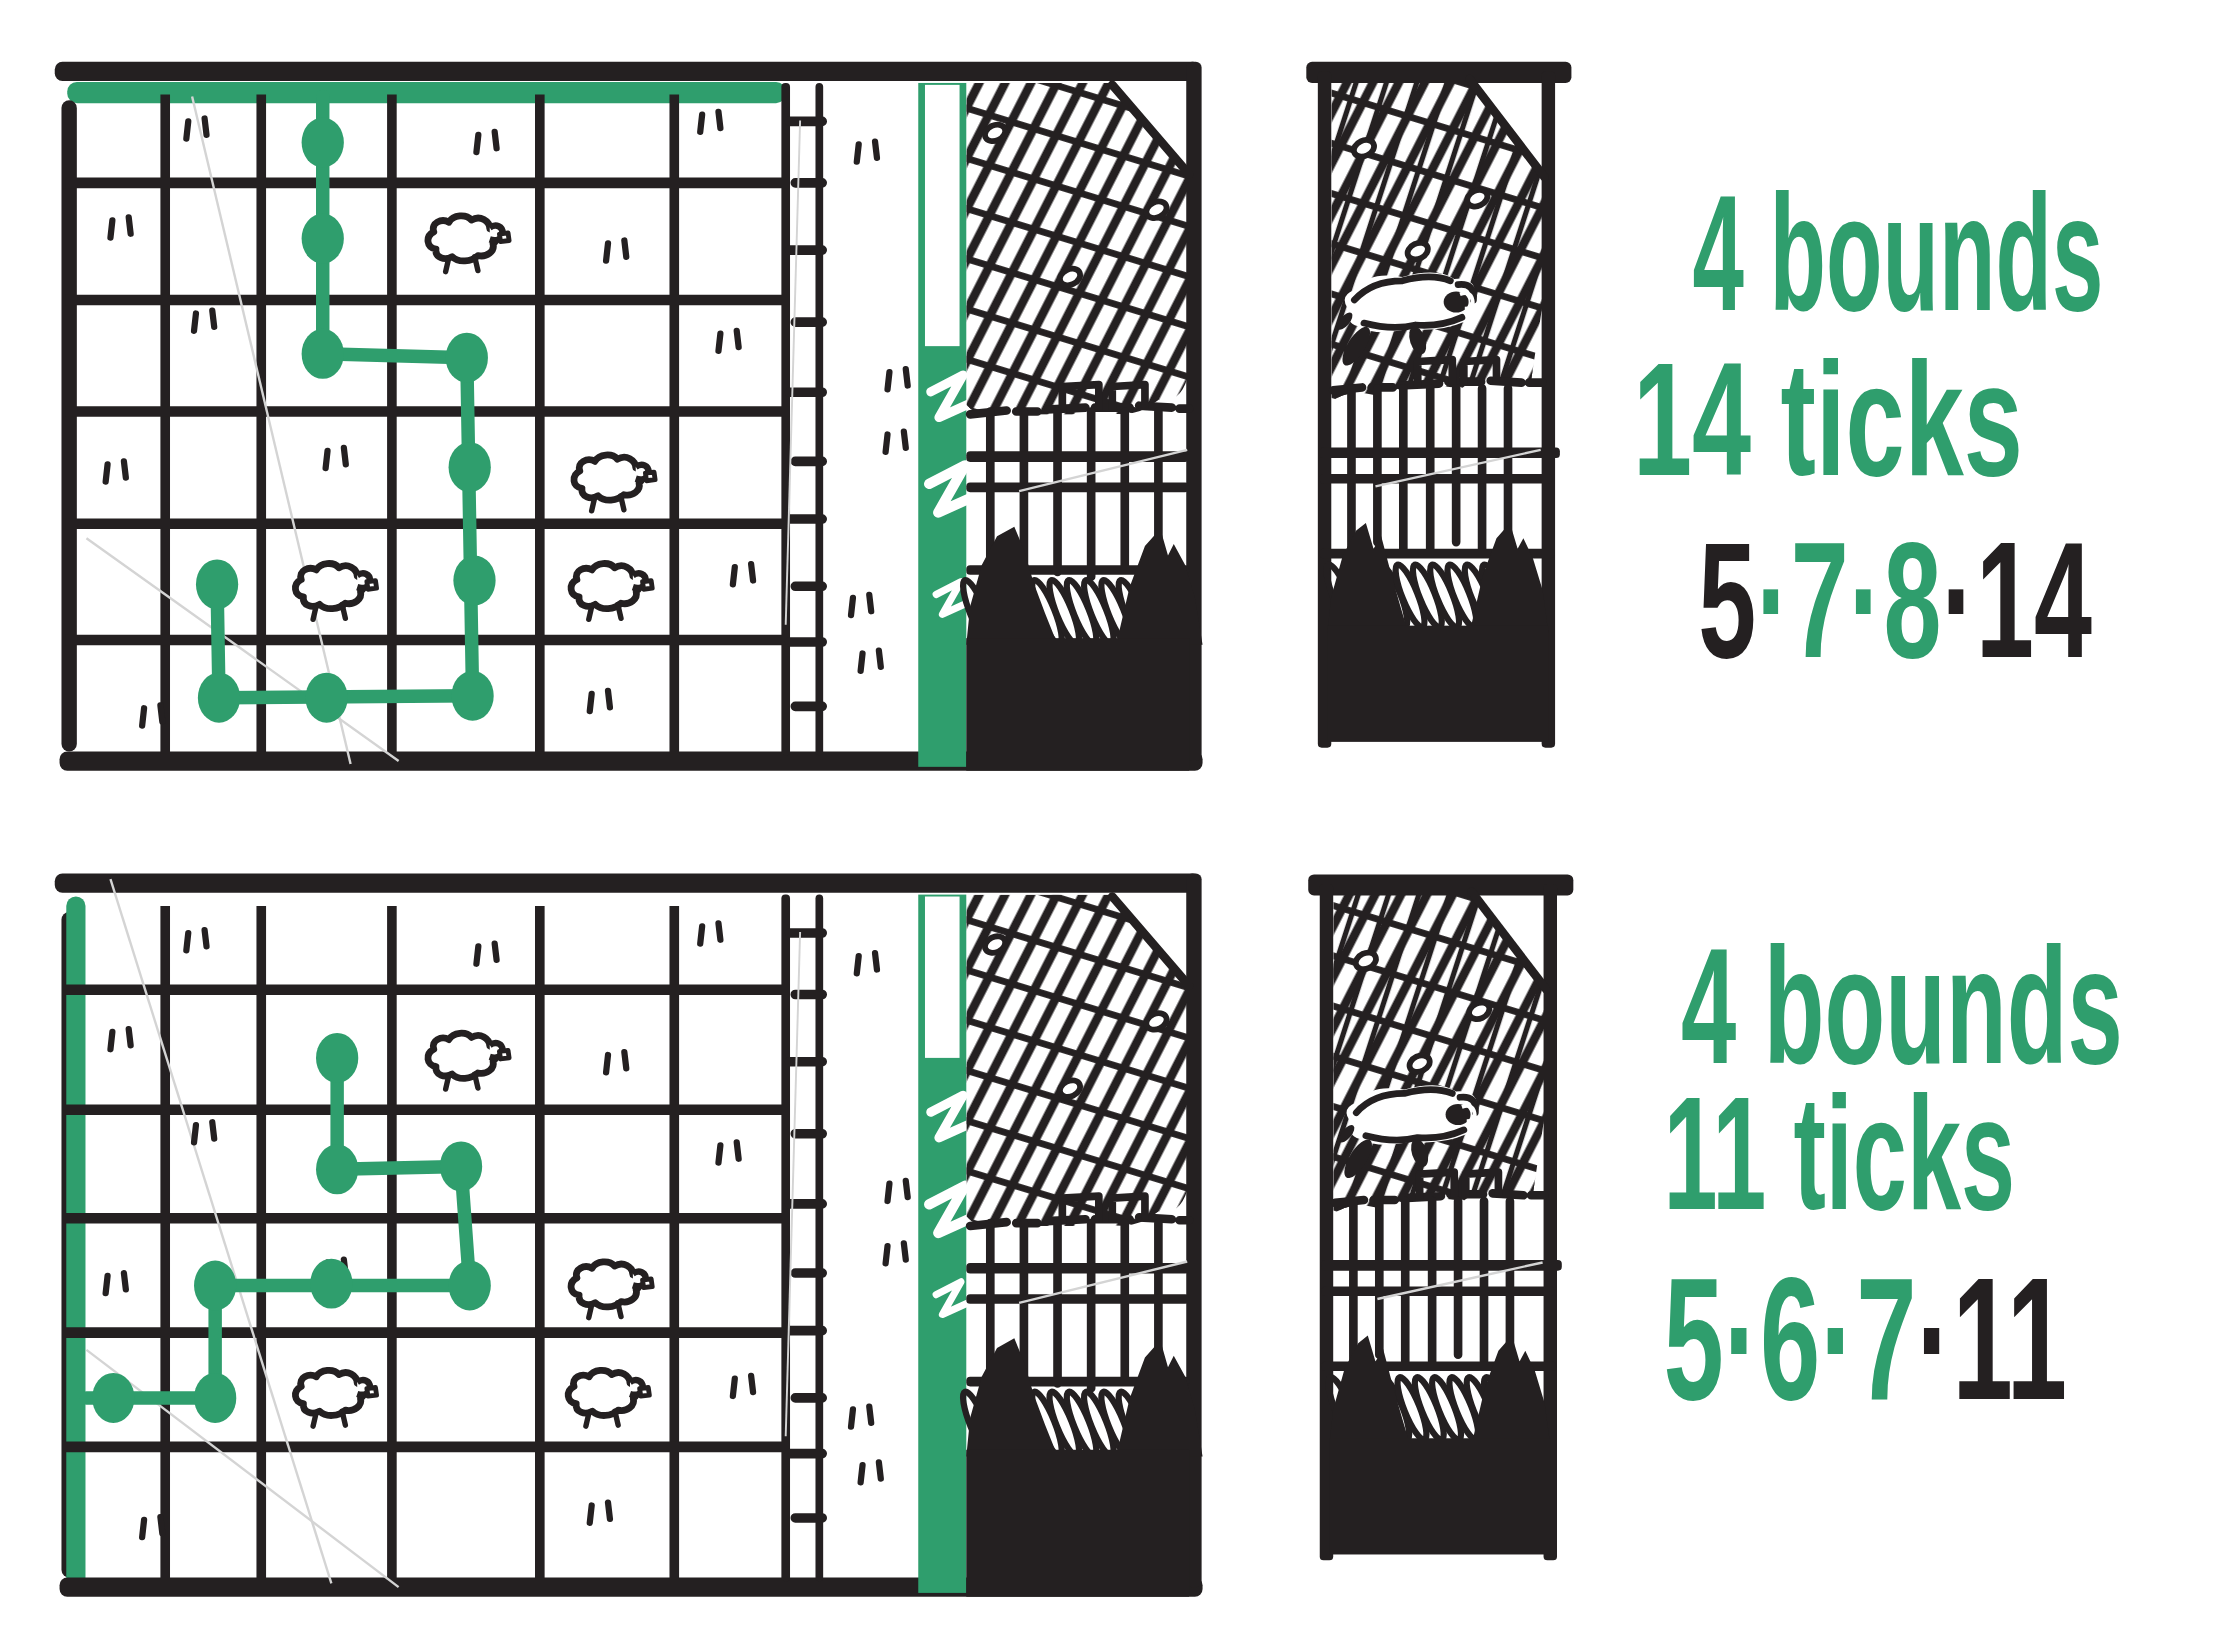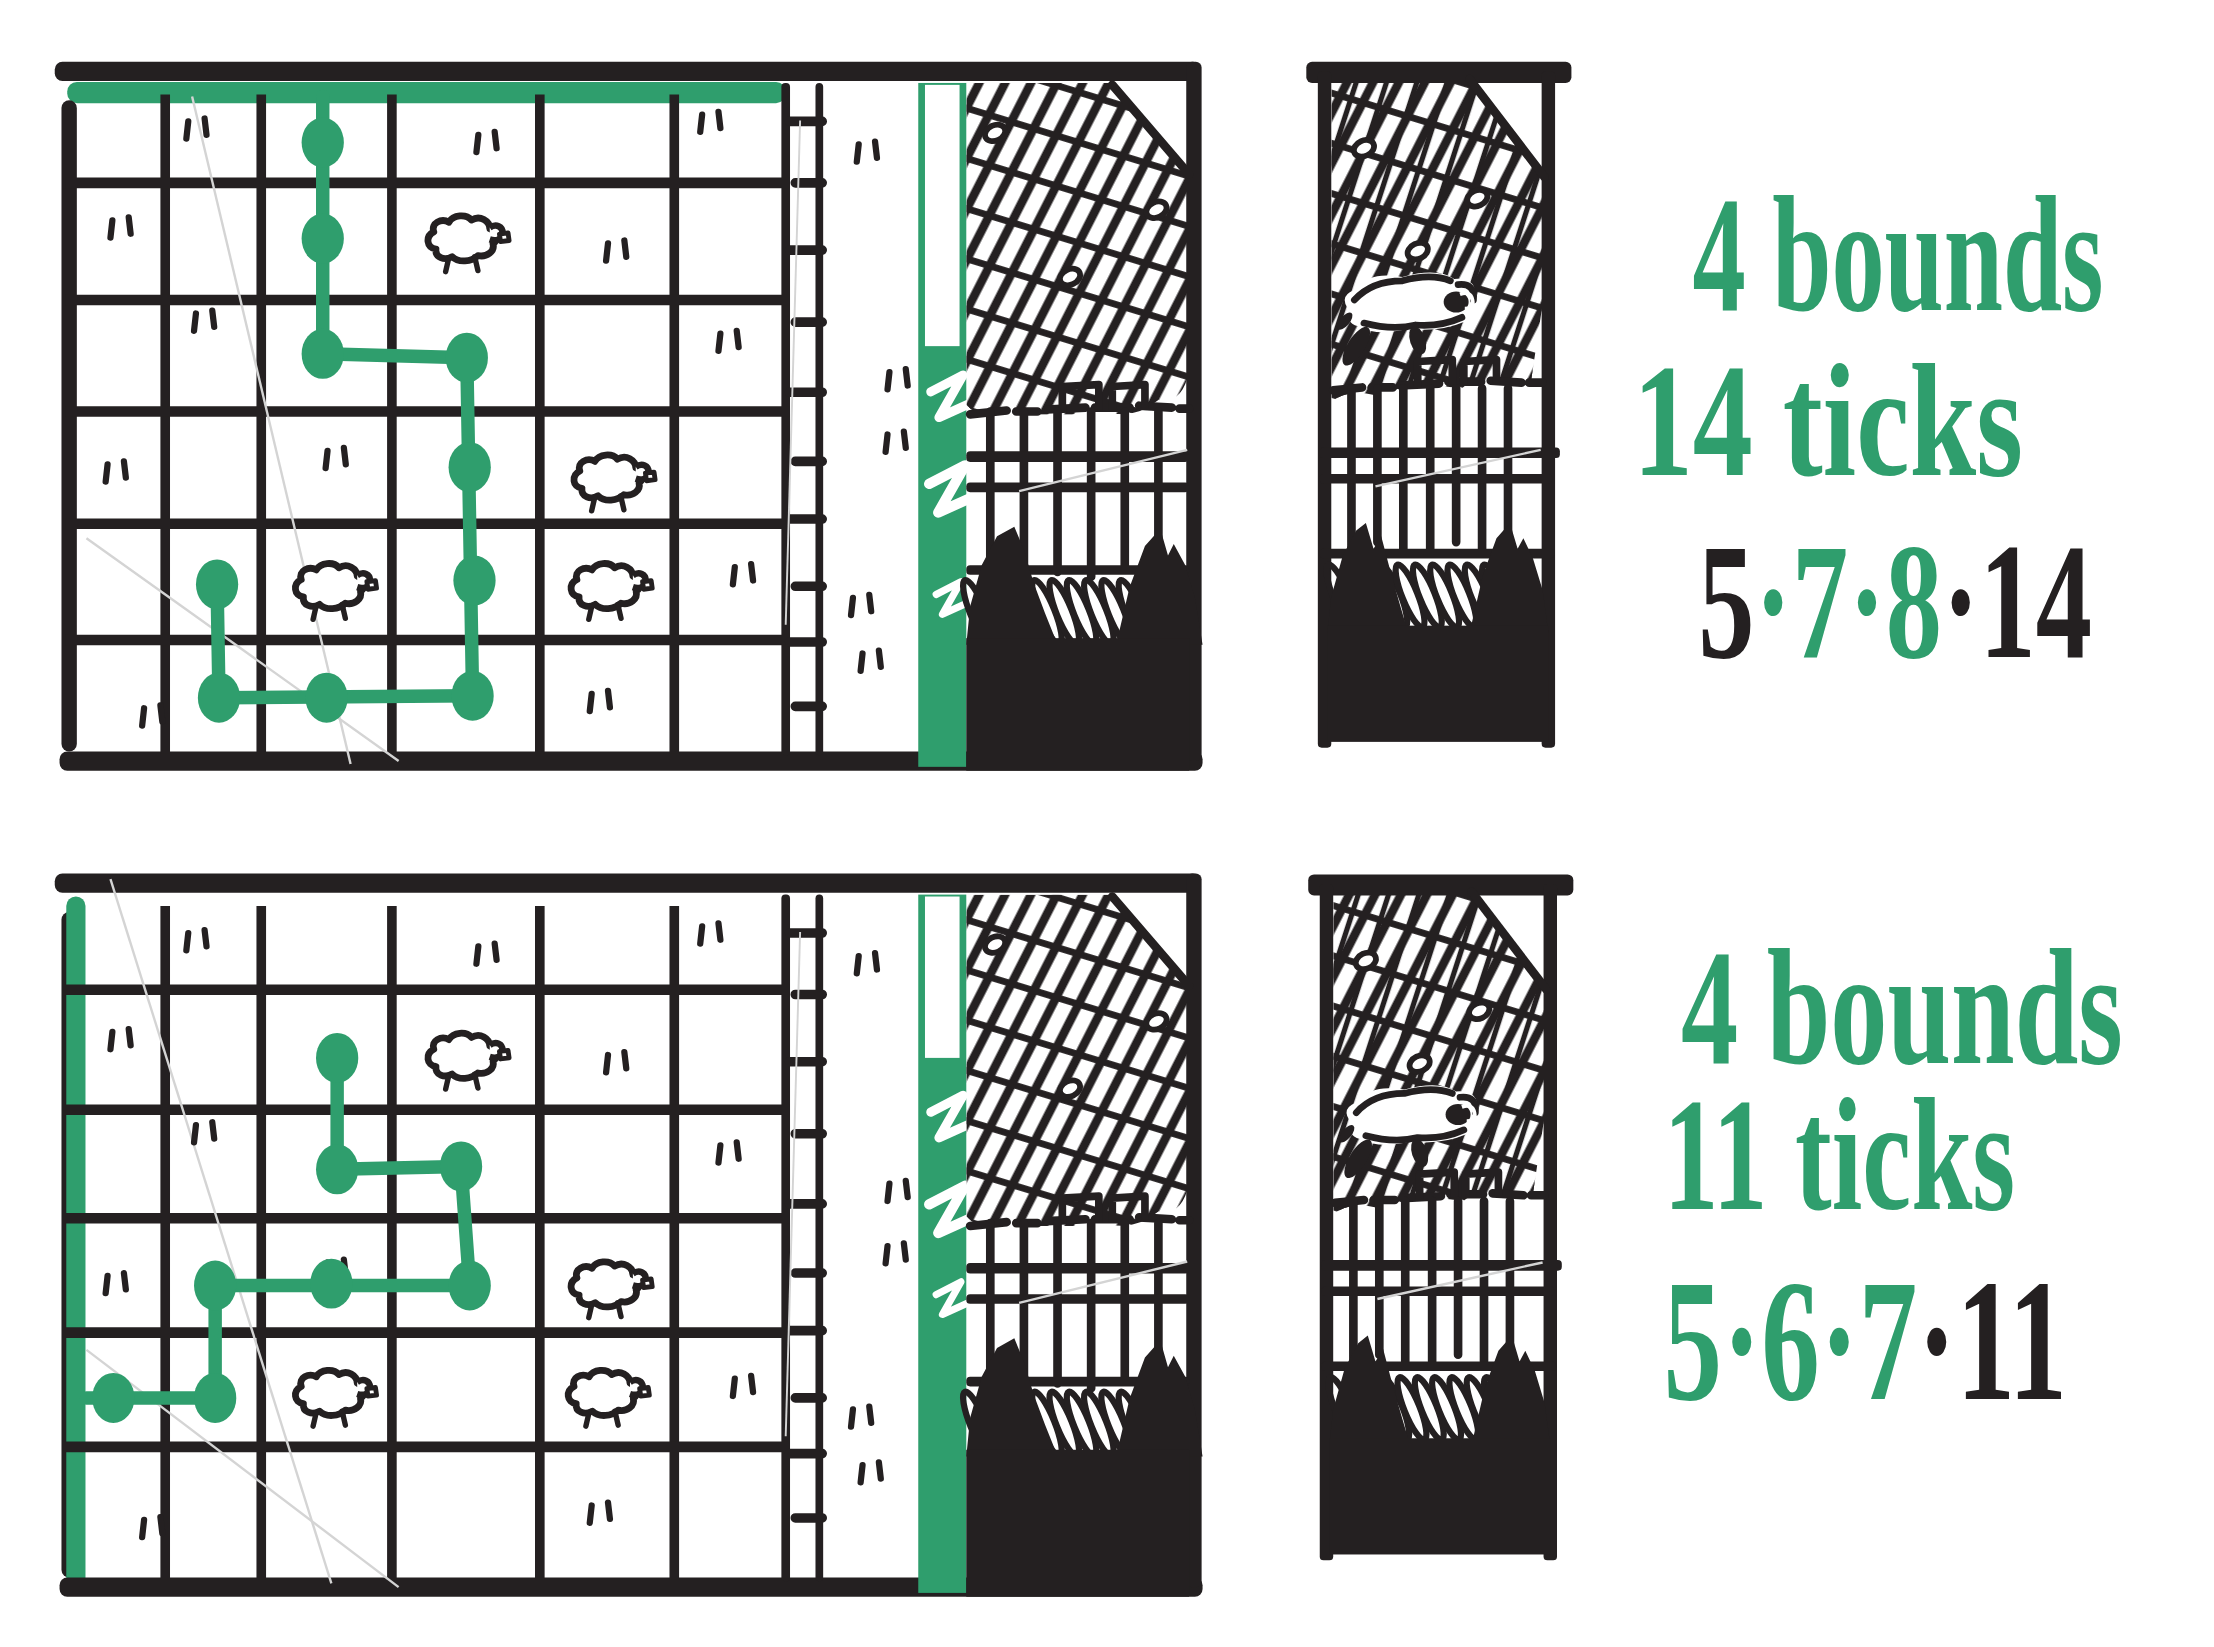--- a/index.html
+++ b/index.html
@@ -1,14 +1,14 @@
 <!DOCTYPE html>
 <html><head><meta charset="utf-8"><style>
 html,body{margin:0;padding:0;background:#ffffff;}
-.page{position:relative;width:2214px;height:1648px;background:#ffffff;overflow:hidden;font-family:Liberation Serif, serif;}
+.page{position:relative;width:2214px;height:1648px;background:#ffffff;overflow:hidden;font-family:Liberation Sans, sans-serif;}
 </style></head><body>
 <div class="page">
 <svg width="2214" height="1648" viewBox="0 0 2305 1715">
 <defs>
 <pattern id="hA" width="20" height="24" patternUnits="userSpaceOnUse" patternTransform="rotate(-63)">
           <line x1="-1" y1="12" x2="21" y2="12" stroke="#242021" stroke-width="9"></line>
         </pattern>
 <pattern id="hB" width="20" height="50" patternUnits="userSpaceOnUse" patternTransform="rotate(17)">
           <line x1="-1" y1="25" x2="21" y2="25" stroke="#242021" stroke-width="7"></line>
         </pattern>

